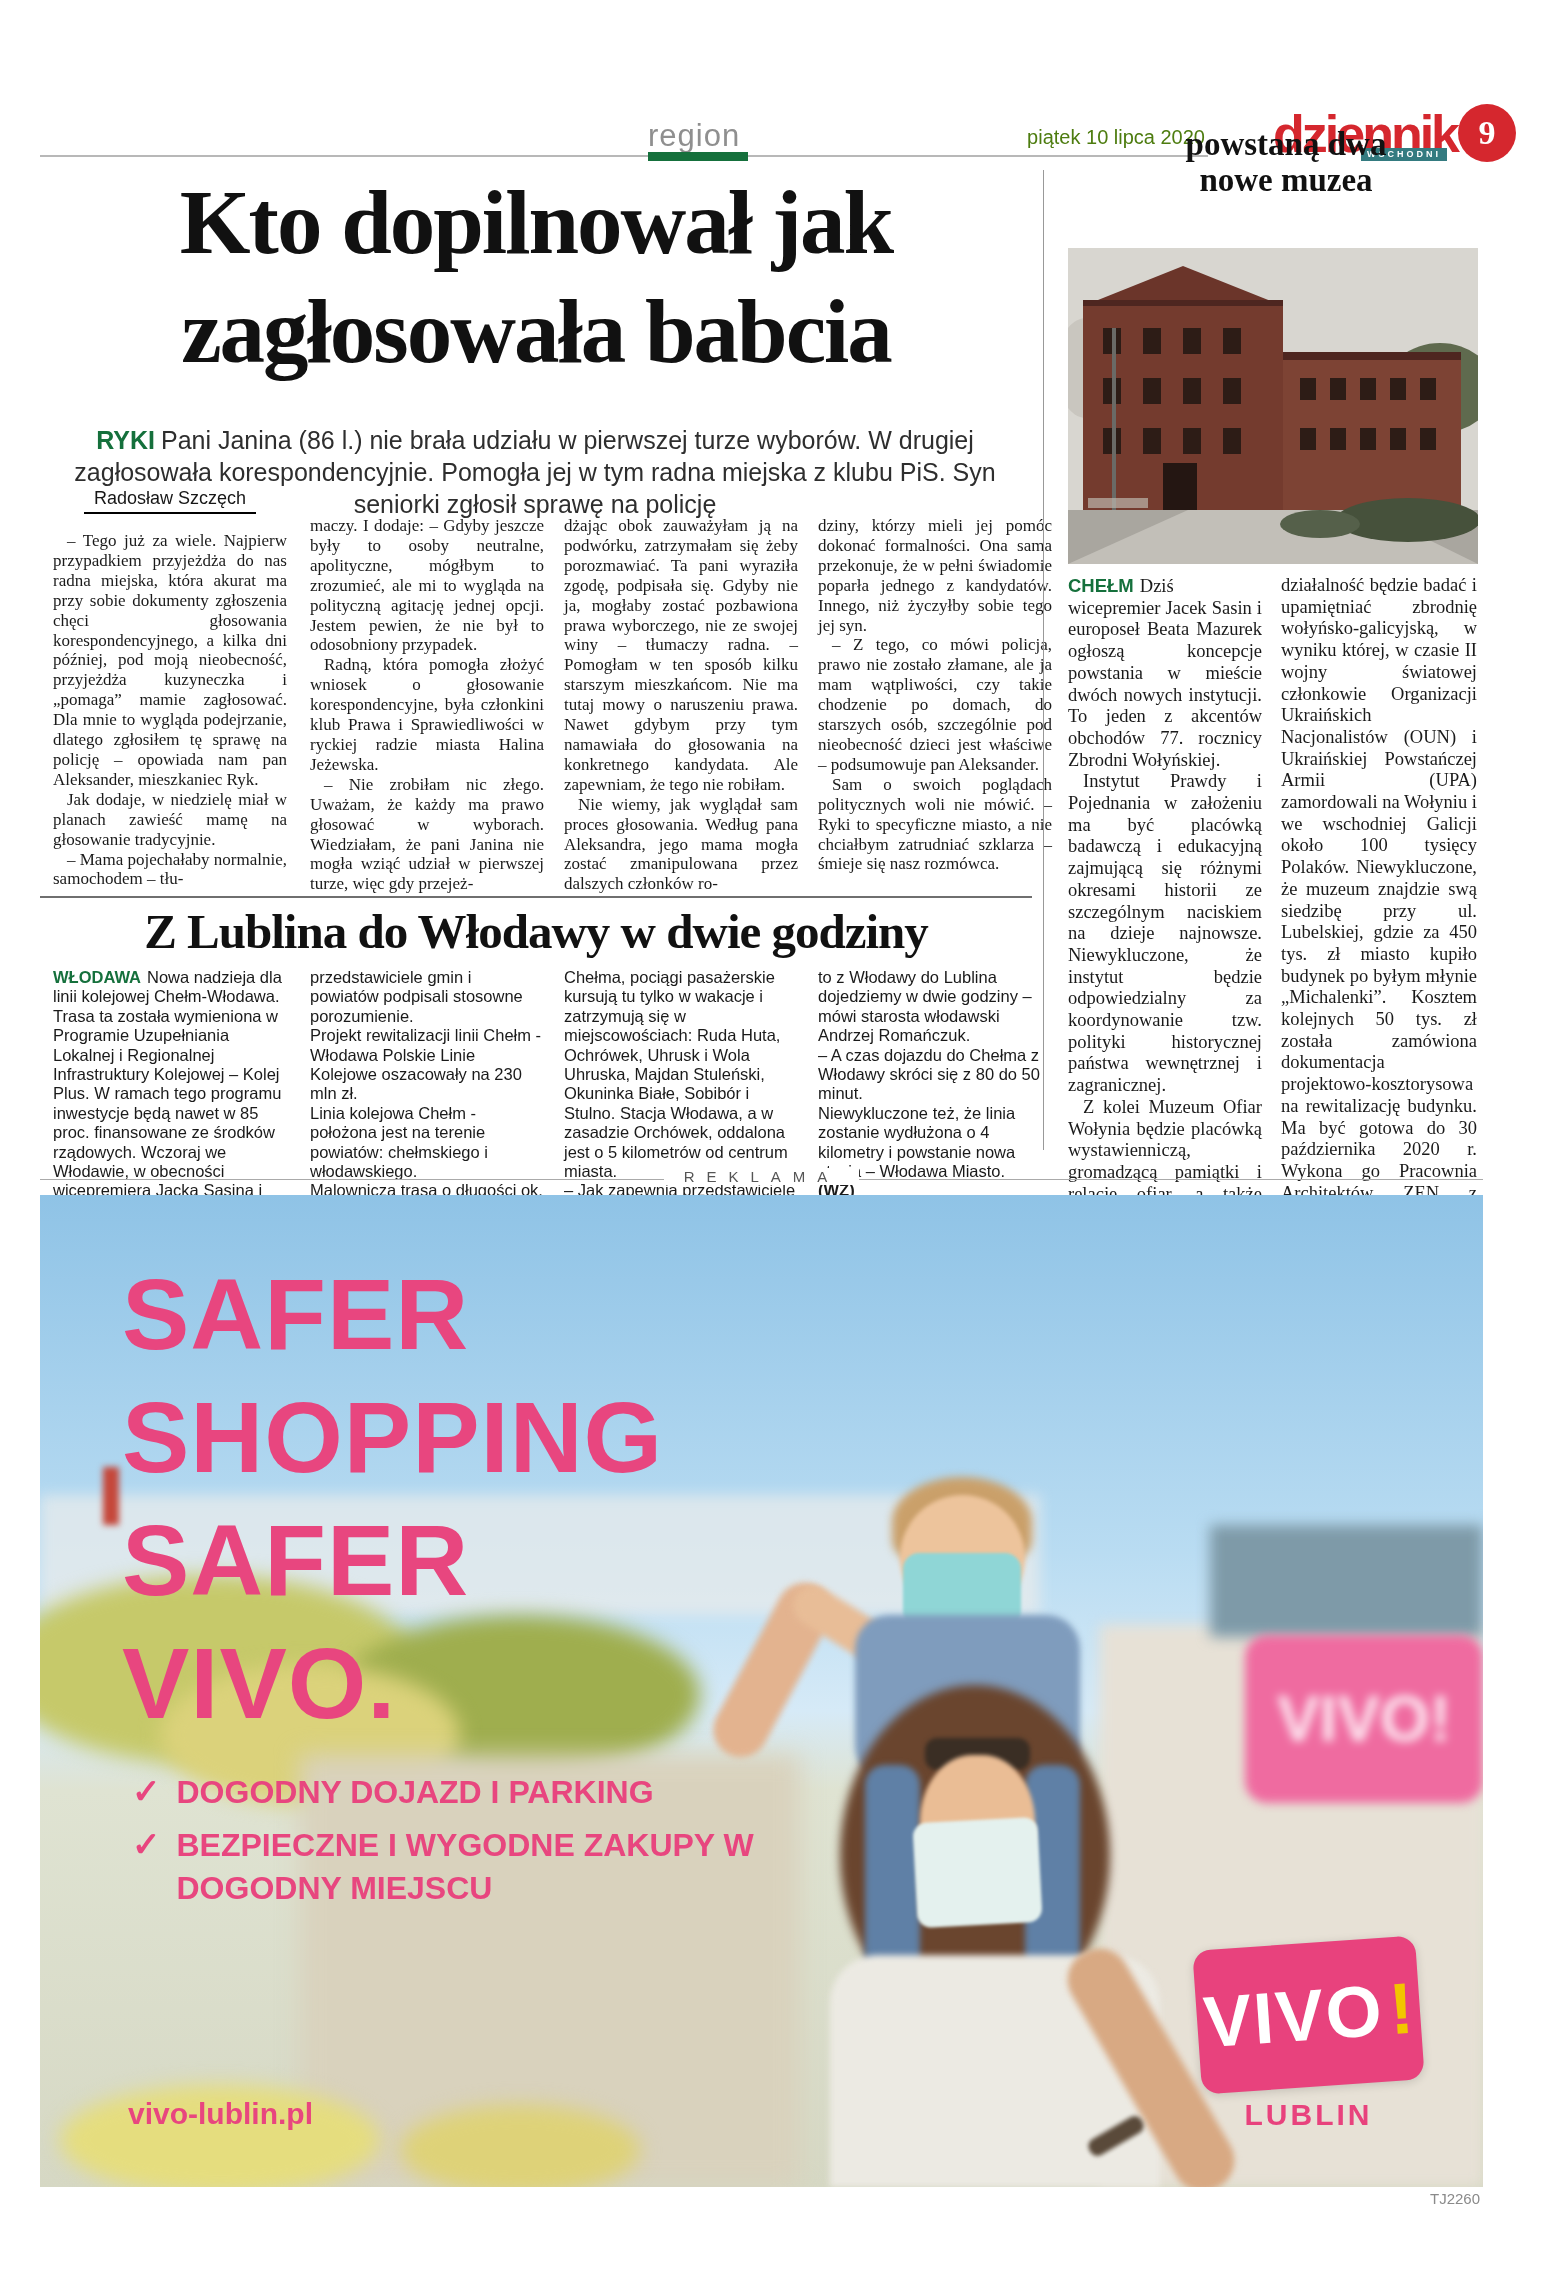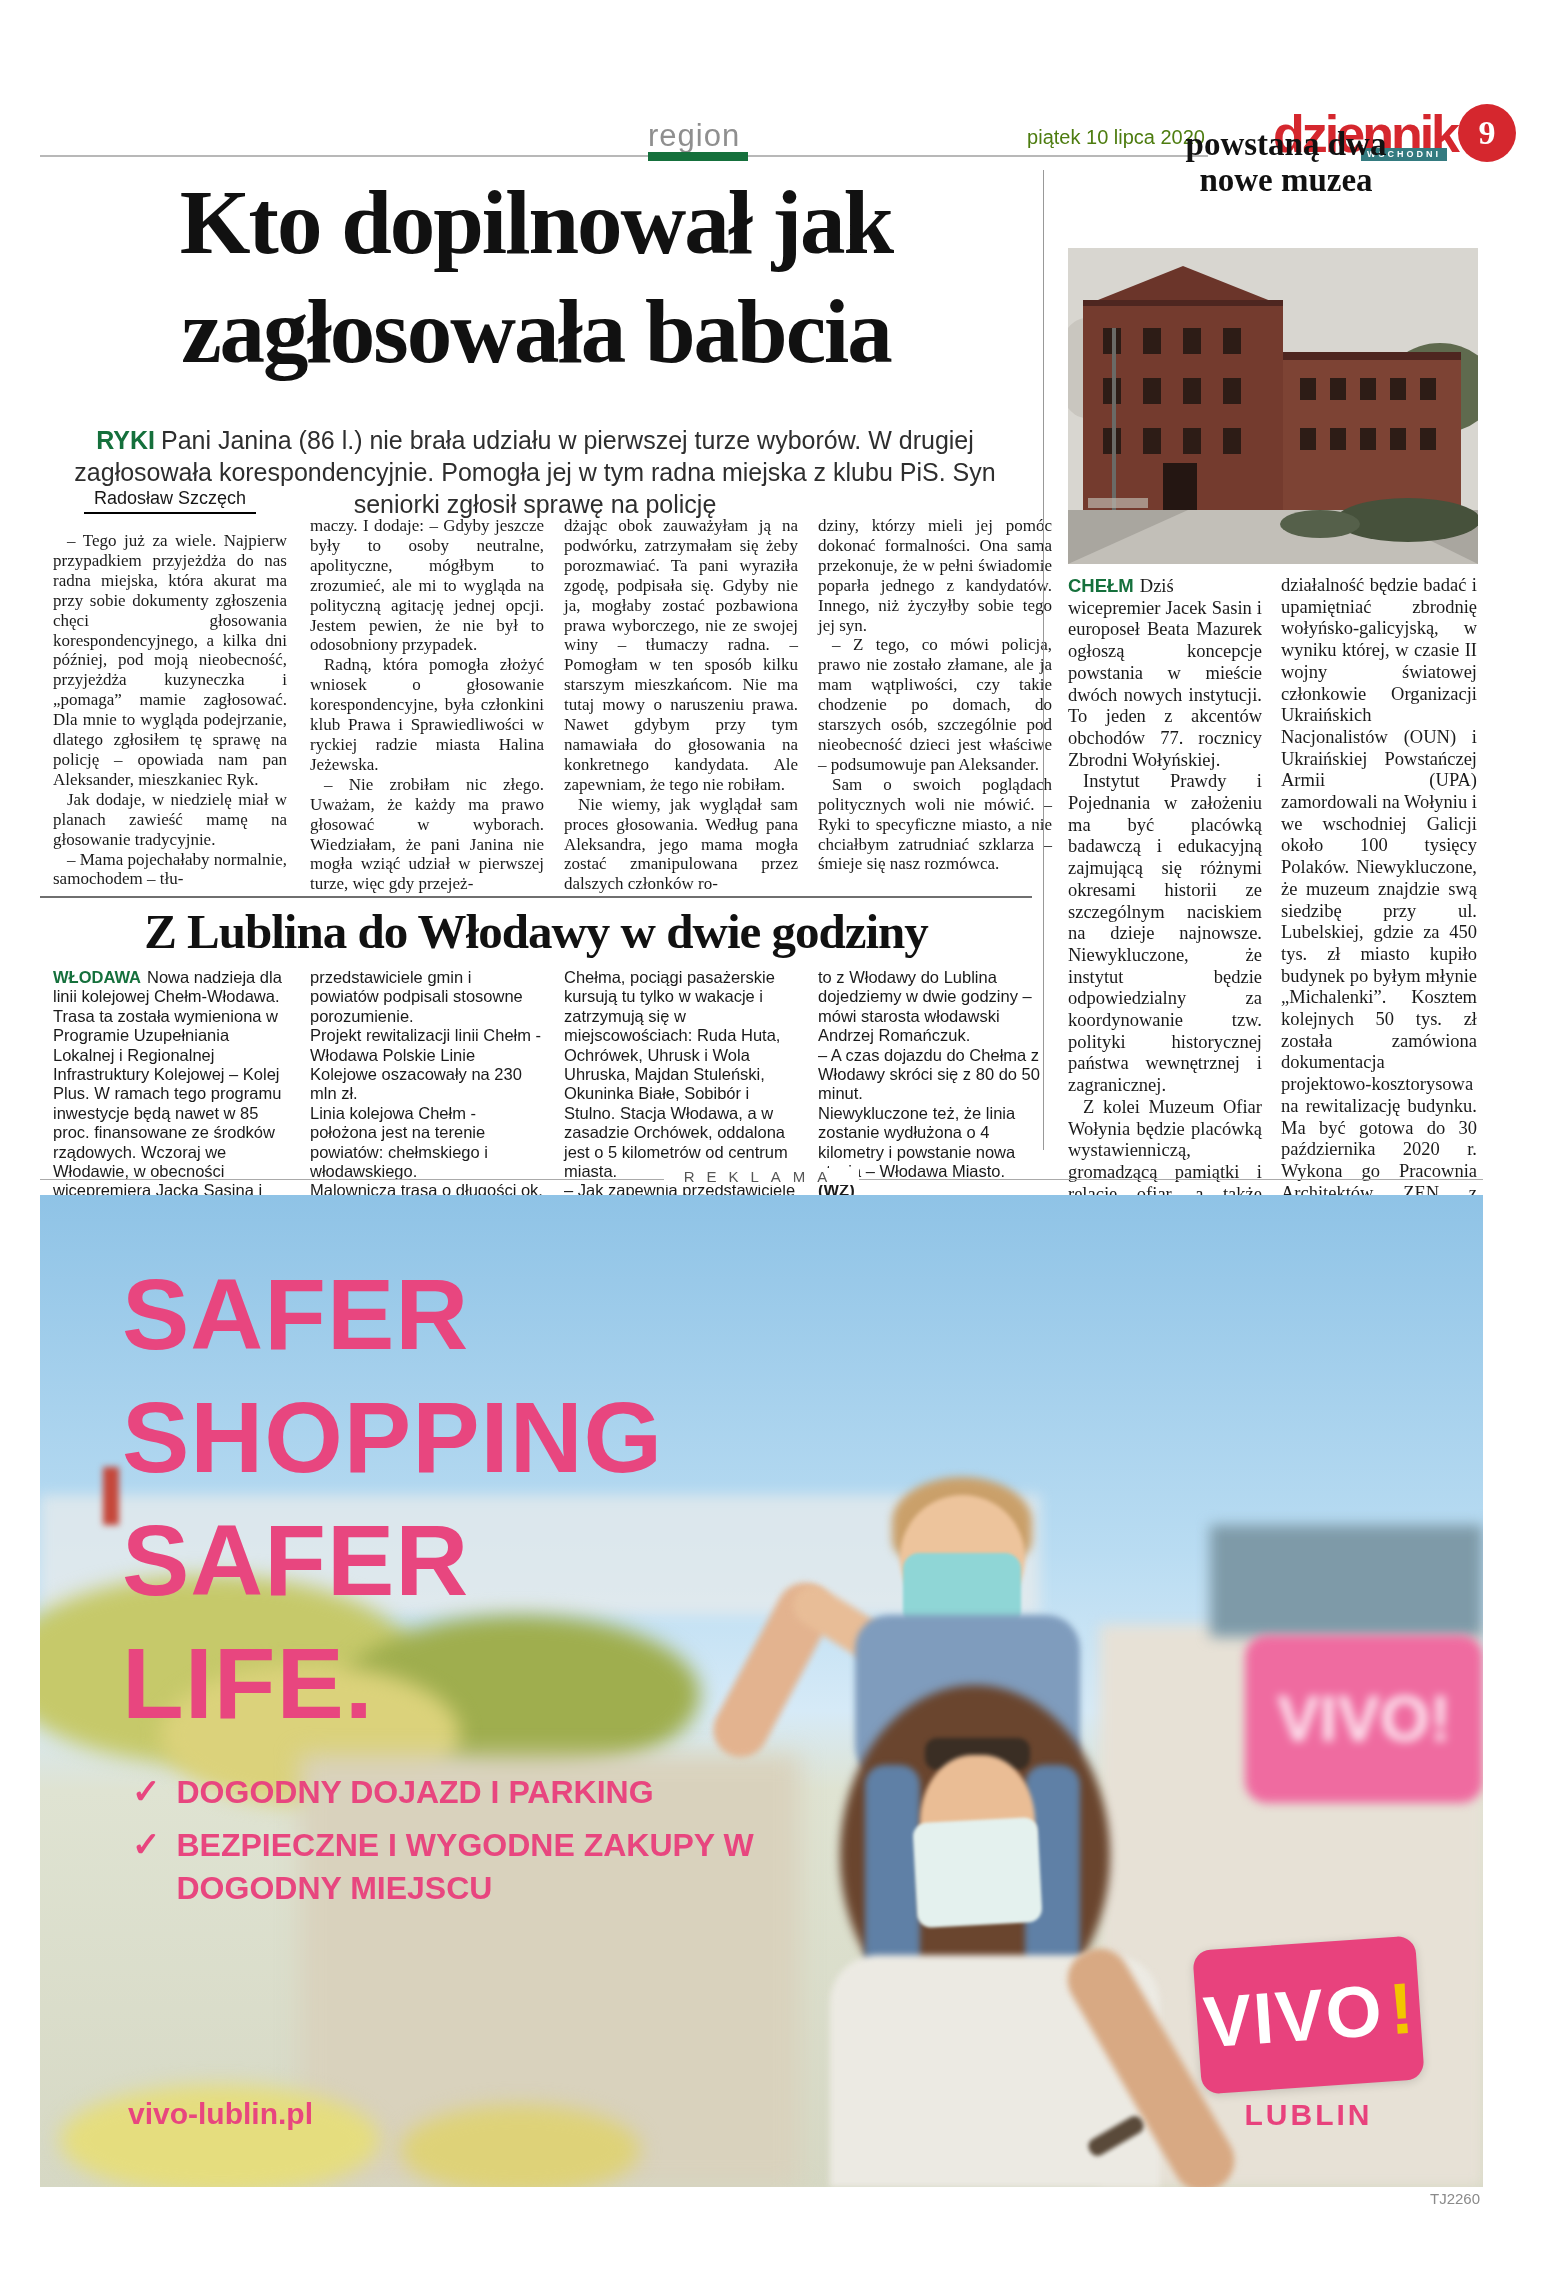--- a/index.html
+++ b/index.html
@@ -238,21 +238,21 @@
     <div class="abs" style="left:880px;top:560px;width:115px;height:145px;background:#eabd95;border-radius:46%;filter:blur(2px);"></div>
     <div class="abs" style="left:875px;top:625px;width:125px;height:105px;background:#e4f1ee;border-radius:14px;transform:rotate(-3deg);filter:blur(1.5px);"></div>
     <div class="abs" style="left:790px;top:760px;width:330px;height:232px;background:#eceae3;border-radius:48px 48px 0 0;filter:blur(3px);"></div>
     <div class="abs" style="left:1080px;top:740px;width:62px;height:270px;background:#d8a983;border-radius:30px;transform:rotate(-30deg);filter:blur(3px);"></div>
     <div class="abs" style="left:1046px;top:932px;width:60px;height:18px;background:#5a4a3a;border-radius:8px;transform:rotate(-30deg);filter:blur(2px);"></div>
 
     <div class="abs ad-headline" style="left:82px;top:58px;">
       <div>SAFER</div>
       <div>SHOPPING</div>
       <div>SAFER</div>
-      <div>LIFE.</div>
+      <div>VIVO.</div>
     </div>
     <div class="abs bullets" style="left:92px;top:576px;">
       <div class="bullet-row">
         <span class="check">✓</span>
         <span class="btext">DOGODNY DOJAZD I PARKING</span>
       </div>
       <div class="bullet-row">
         <span class="check">✓</span>
         <span class="btext">BEZPIECZNE I WYGODNE ZAKUPY W DOGODNY MIEJSCU</span>
       </div>

